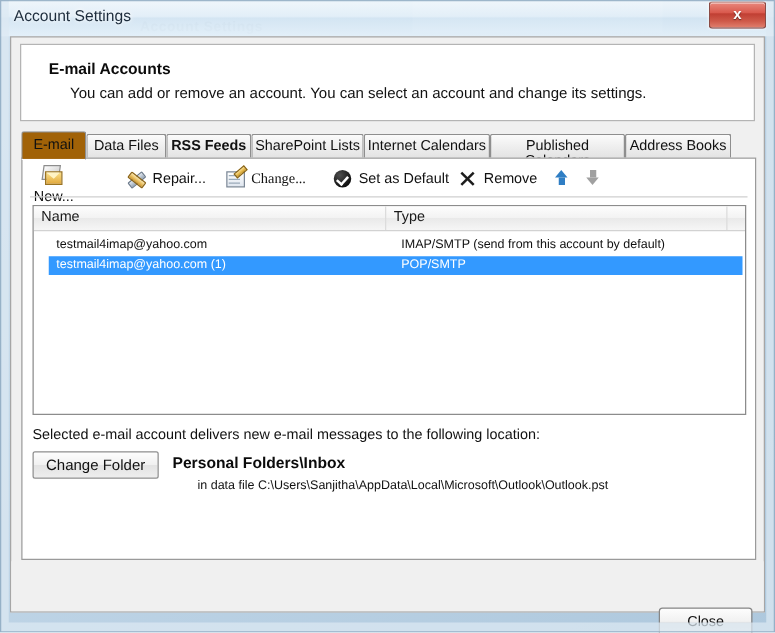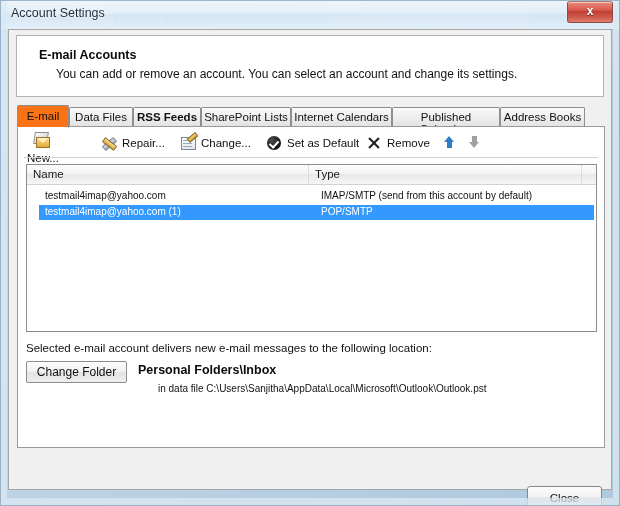--- a/index.html
+++ b/index.html
@@ -172,21 +172,21 @@
     font-size: 11.5px;
     color: #111;
     padding-top: 3px;
     text-align: center;
     cursor: pointer;
     border-radius: 2px 2px 0 0;
   }
   .tab.active {
     top: 0;
     height: 23px;
-    background: #f97316;
+    background: #a16207;
     border-bottom: 1px solid #ffffff;
     padding-top: 4px;
     font-weight: normal;
     z-index: 5;
   }
 
   
   #tabpage {
     position: absolute;
     left: 8px;
@@ -480,21 +480,21 @@
           </div>
 
           <div class="tool" style="left:78px;">
             <span class="ticon">
               <span class="ic-rep-a"></span>
                 <span class="ic-rep-b"></span>
             </span>
             <span>Repair...</span>
           </div>
 
-          <div class="tool" style="left:157px;">
+          <div class="tool" style="left:157px;font-family:Liberation Serif, serif;">
             <span class="ticon">
               <span class="ic-chg-card"></span>
                 <span class="ic-chg-pen"></span>
             </span>
             <span>Change...</span>
           </div>
 
           <div class="tool" style="left:243px;">
             <span class="ticon">
               <span class="ic-check"></span>

